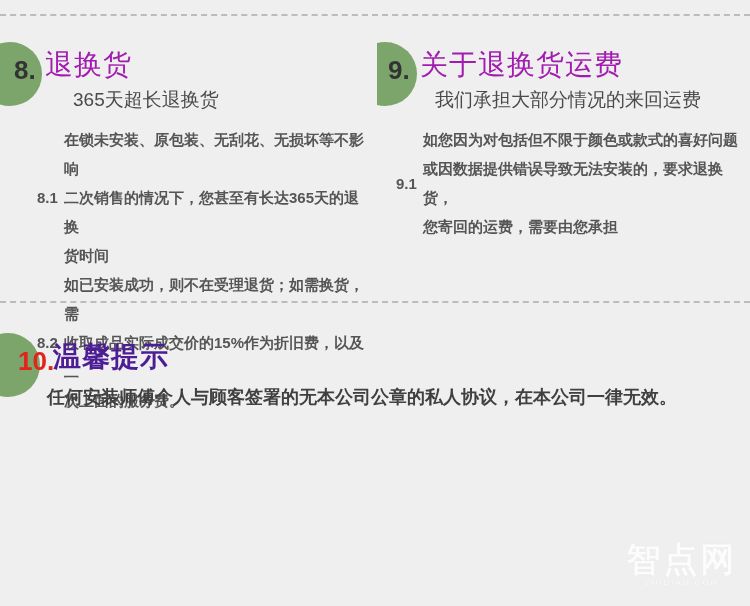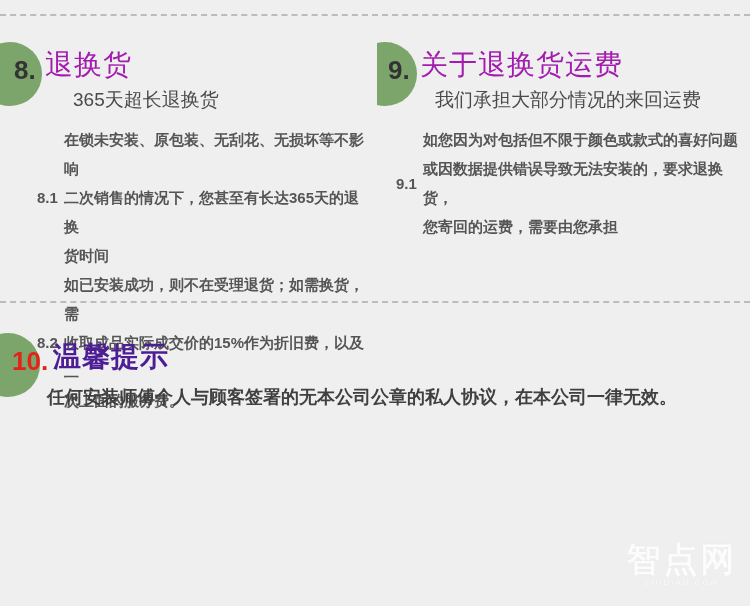--- a/index.html
+++ b/index.html
@@ -171,21 +171,21 @@
       <span class="p-num">9.1</span>
       <span class="p-text">如您因为对包括但不限于颜色或款式的喜好问题
 或因数据提供错误导致无法安装的，要求退换货，
 您寄回的运费，需要由您承担</span>
     </div>
   </div>
 
   <div class="divider divider-mid"></div>
 
   <div class="badge" style="left:-24px; top:333px;"></div>
-  <div class="notice-num" style="left:12px; top:348px;">10.</div>
+  <div class="notice-num" style="left:18px; top:348px;">10.</div>
   <div class="notice-title" style="left:53px; top:343px;">温馨提示</div>
   <div class="notice-text" style="left:47px; top:386px;">任何安装师傅个人与顾客签署的无本公司公章的私人协议，在本公司一律无效。</div>
 
   <div class="watermark">
     <div class="wm-main">智点网</div>
     <div class="wm-sub">ZHIDIAN.COM</div>
   </div>
 
 </div>
 

